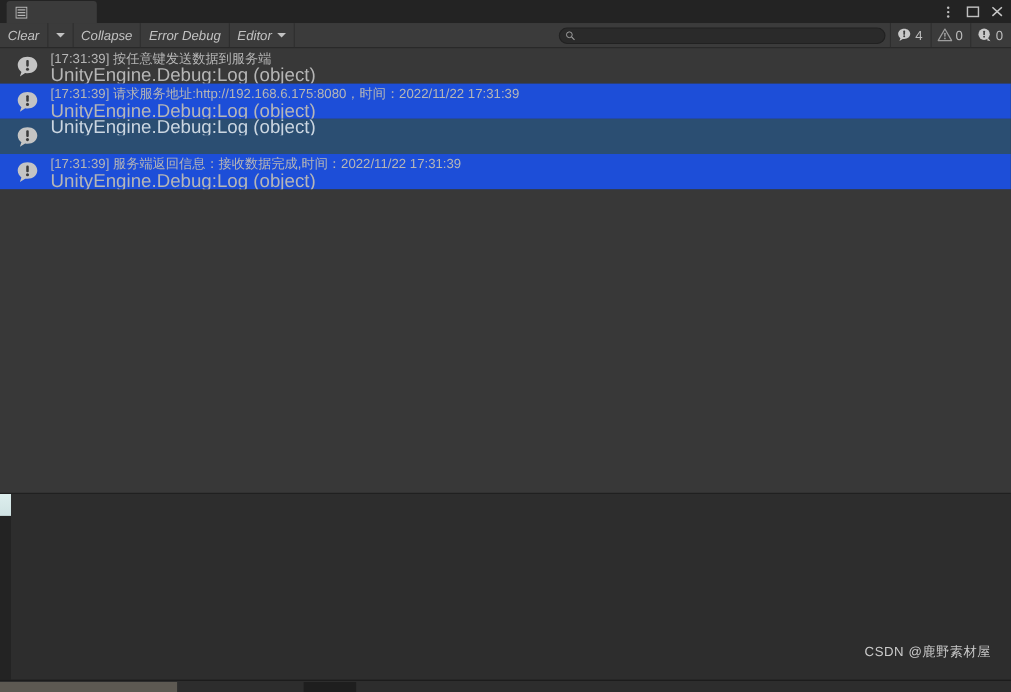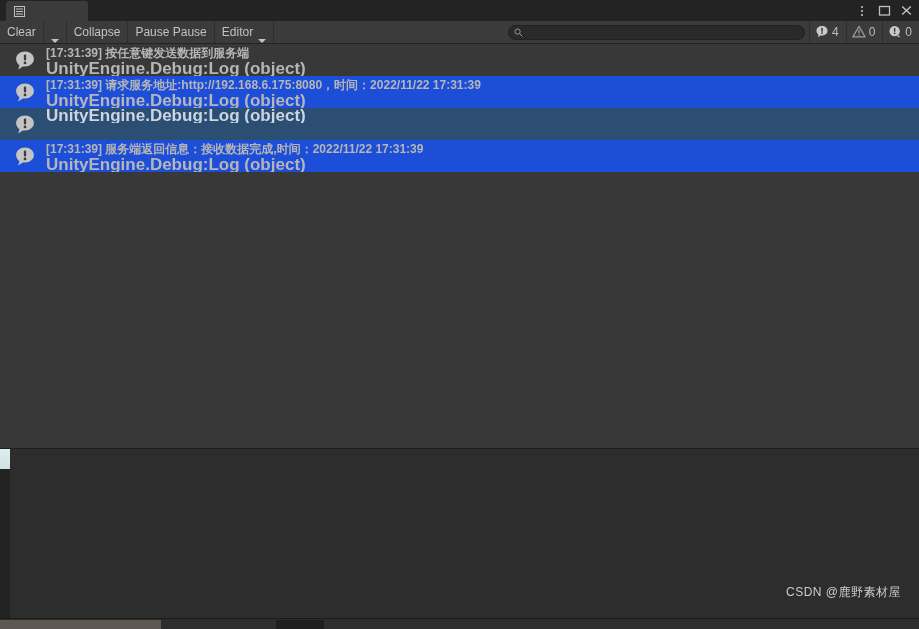--- a/index.html
+++ b/index.html
@@ -196,29 +196,30 @@
     position: relative;
     height: 22px;
     background: #3b3b3b;
     border-bottom: 1px solid #232323;
     display: flex;
     align-items: stretch;
   }
   .tb-btn {
     position: relative;
     display: flex;
-    align-items: flex-end;
+    align-items: center;
     padding: 0 7px;
     font-size: 12px;
     color: #c2c2c2;
     line-height: 22px;
     white-space: nowrap;
     border-right: 1px solid #2e2e2e;
     box-sizing: border-box;
     user-select: none;
+    font-style: italic;
   }
   .tb-btn.nosep { border-right: none; }
   .tb-sep {
     width: 1px;
     background: #2e2e2e;
   }
   .caret {
     display: inline-block;
     width: 0; height: 0;
     margin-left: 5px;
@@ -289,21 +290,20 @@
     height: 405px;
     background: #383838;
     overflow: hidden;
   }
   .logrow {
     position: relative;
     height: 32px;
     padding-left: 46px;
     box-sizing: border-box;
     cursor: default;
-    font-weight: bold;
   }
   .logrow.odd  { background: #383838; }
   .logrow.even { background: #1d4ed8; }
   .logrow.selected { background: #2b4e72; }
   .logrow .row-ico {
     position: absolute;
     left: 14px;
     top: 6px;
     width: 22px;
     height: 22px;
@@ -419,21 +419,21 @@
         <span>Clear</span>
       </div>
       <div class="tb-sep"></div>
       <div class="tb-btn">
         <span style="display:inline-block;width:0;height:0;border-left:4px solid transparent;border-right:4px solid transparent;border-top:4px solid #c2c2c2;"></span>
       </div>
       <div class="tb-btn">
         <span>Collapse</span>
       </div>
       <div class="tb-btn">
-        <span>Pause Pause</span>
+        <span>Error Debug</span>
       </div>
       <div class="tb-btn">
         <span>Editor</span>
         <span class="caret"></span>
       </div>
 
       <div class="tb-spring"></div>
 
       <div class="search-wrap">
         <div class="search-box">

